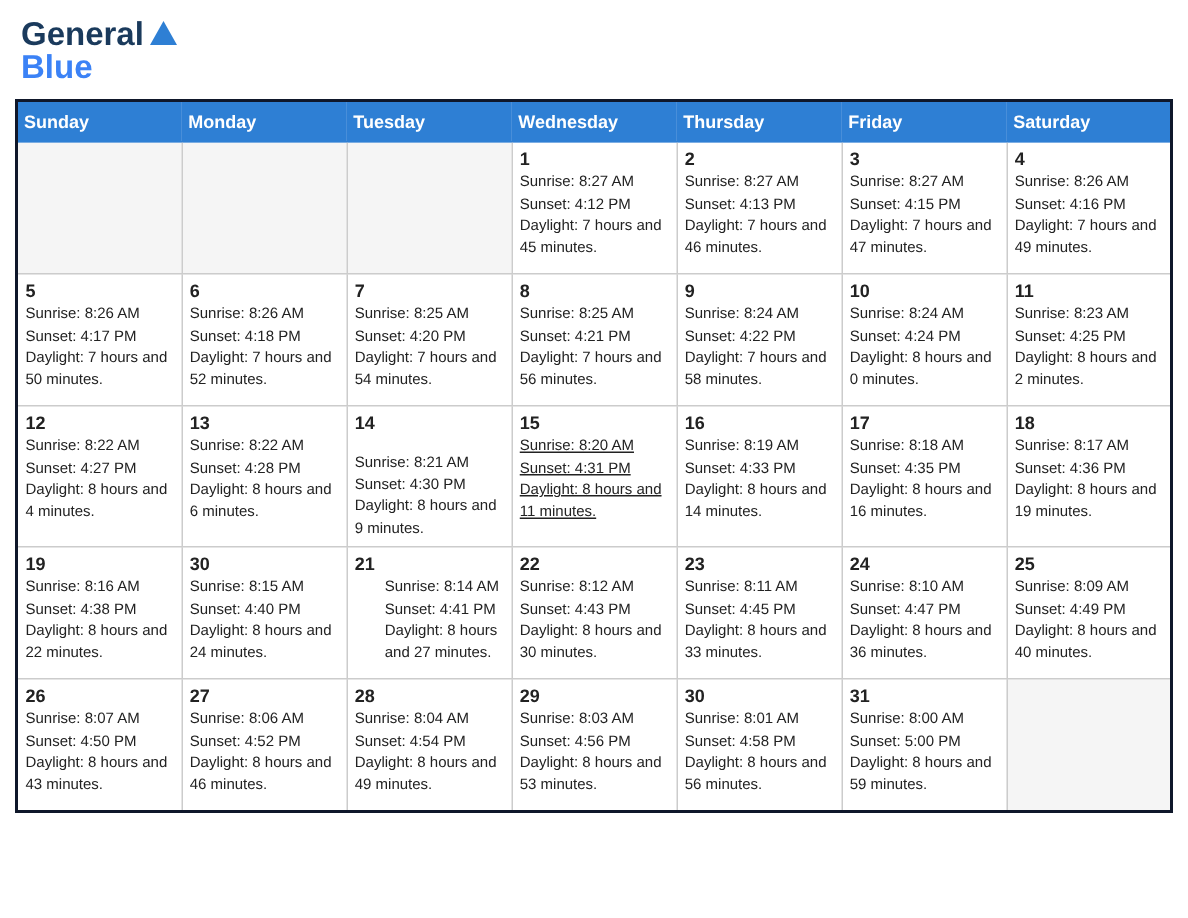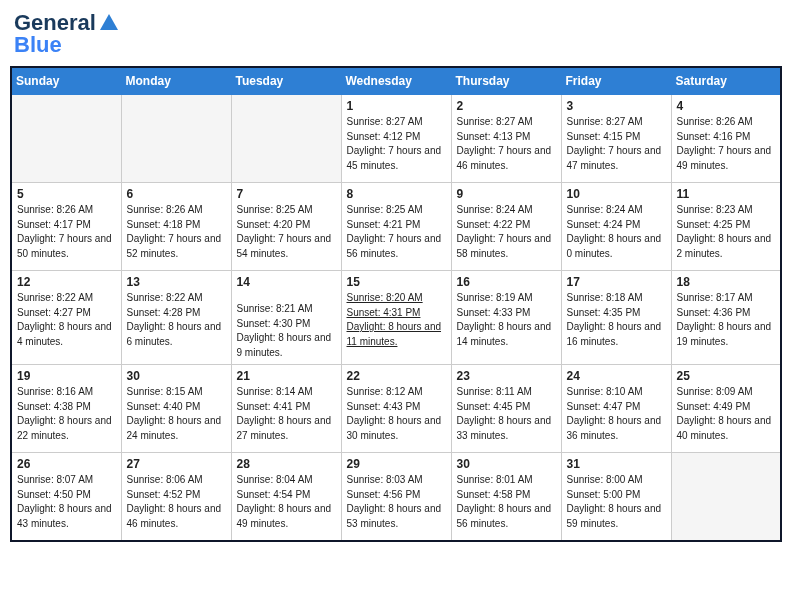--- a/index.html
+++ b/index.html
@@ -230,21 +230,21 @@
 Daylight: 8 hours and 22 minutes.</div>
         </td>
         <td>
           <span class="day-num">30</span>
           <div class="day-info" style="white-space: pre-line;">Sunrise: 8:15 AM
 Sunset: 4:40 PM
 Daylight: 8 hours and 24 minutes.</div>
         </td>
         <td>
           <span class="day-num">21</span>
-          <div class="day-info" style="white-space: pre-line;">Sunrise: 8:14 AM
+          <div class="day-info" style="white-space: pre-line; margin-left: 20px;">Sunrise: 8:14 AM
 Sunset: 4:41 PM
 Daylight: 8 hours and 27 minutes.</div>
         </td>
         <td>
           <span class="day-num">22</span>
           <div class="day-info" style="white-space: pre-line;">Sunrise: 8:12 AM
 Sunset: 4:43 PM
 Daylight: 8 hours and 30 minutes.</div>
         </td>
         <td>

